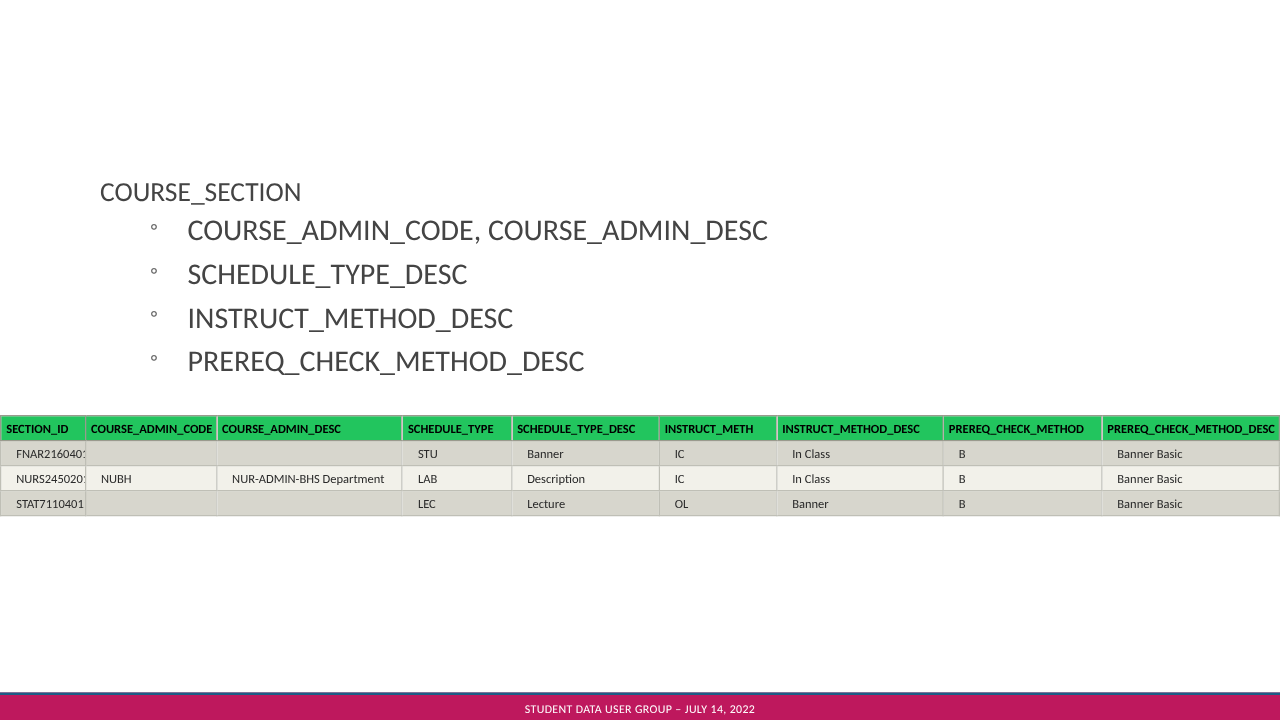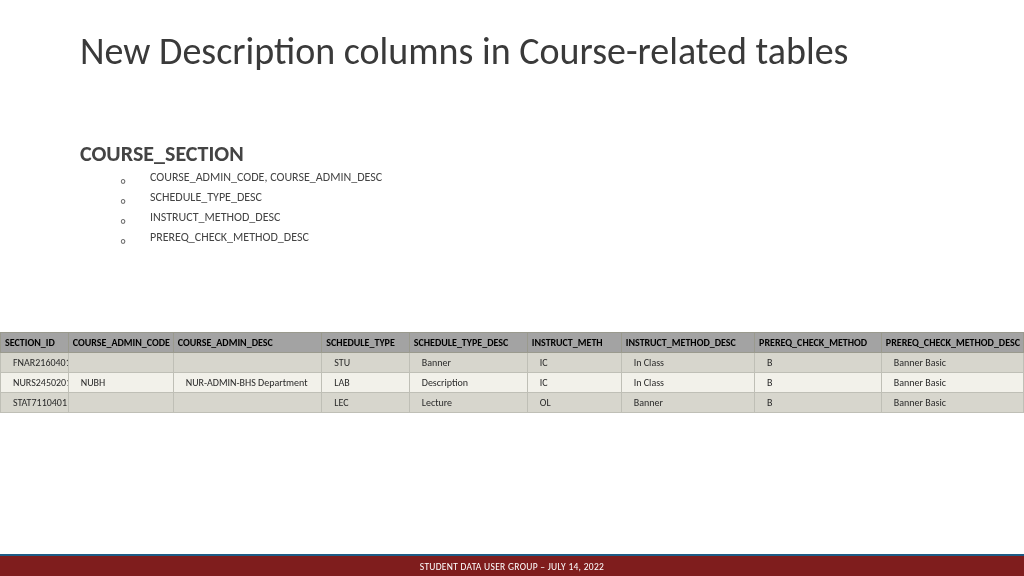--- a/index.html
+++ b/index.html
@@ -1,36 +1,35 @@
 <!DOCTYPE html>
 <html><head>
 <meta charset="utf-8">
 <style>
   * { margin: 0; padding: 0; box-sizing: border-box; }
   html, body { width: 1024px; height: 576px; font-family: Calibri, "Segoe UI", Arial, sans-serif; background: #fff; overflow: hidden; }
   .slide { position: relative; width: 1024px; height: 576px; }
   .title { position: absolute; left: 80px; top: 30px; width: 870px; font-size: 38px; font-weight: 400; color: #3a3a3a; line-height: 1.15; }
-  .section-head { position: absolute; left: 80px; top: 140px; font-size: 22px; color: #444; font-weight: bold; }
+  .section-head { position: absolute; left: 80px; top: 140px; font-size: 22px; color: #444; }
   .bullets { position: absolute; left: 120px; top: 170px; list-style: none; }
-  .bullets li { position: relative; font-size: 12px; color: #444; padding-left: 30px; margin-bottom: 6px; }
+  .bullets li { position: relative; font-size: 24px; color: #444; padding-left: 30px; margin-bottom: 6px; }
   .bullets li::before { content: "◦"; position: absolute; left: 0; top: 0; color: #6b6b6b; font-size: 18px; }
   .tbl { position: absolute; left: 0; top: 332px; width: 1024px; border-collapse: collapse; font-size: 10px; table-layout: fixed; }
-  .tbl th { background: #a3a3a3; color: #000; font-weight: bold; text-align: left; padding: 3px 4px; border: 1px solid #9a9a8e; white-space: nowrap; overflow: hidden; margin-left: 45px; }
+  .tbl th { background: #22c55e; color: #000; font-weight: bold; text-align: left; padding: 3px 4px; border: 1px solid #9a9a8e; white-space: nowrap; overflow: hidden; margin-left: 45px; }
   .tbl td { padding: 3px 12px; border: 1px solid #bfbfb6; color: #2a2a2a; white-space: nowrap; overflow: hidden; }
   .tbl tbody tr:nth-child(odd) td { background: #d7d6cd; }
   .tbl tbody tr:nth-child(even) td { background: #f2f1ea; }
-  .footer-bar { position: absolute; left: 0; bottom: 0; width: 1024px; height: 22px; background: #7f1d1d; border-top: 2px solid #1d5c86; }
+  .footer-bar { position: absolute; left: 0; bottom: 0; width: 1024px; height: 22px; background: #be185d; border-top: 2px solid #1d5c86; }
   .footer-text { position: absolute; width: 100%; text-align: center; color: #fff; font-size: 9.5px; letter-spacing: 0.3px; line-height: 22px; }
   .col-0{width:62px}.col-1{width:96px}.col-2{width:136px}.col-3{width:80px}.col-4{width:108px}.col-5{width:86px}.col-6{width:122px}.col-7{width:116px}.col-8{width:130px}
 </style>
 </head>
 <body>
 
 <div class="slide">
-  <div class="title">New Description columns in Course-related tables</div>
   <div class="section-head">COURSE_SECTION</div>
   <ul class="bullets">
     <li>COURSE_ADMIN_CODE, COURSE_ADMIN_DESC</li>
     <li>SCHEDULE_TYPE_DESC</li>
     <li>INSTRUCT_METHOD_DESC</li>
     <li>PREREQ_CHECK_METHOD_DESC</li>
   </ul>
 
   <table class="tbl">
     <thead>

